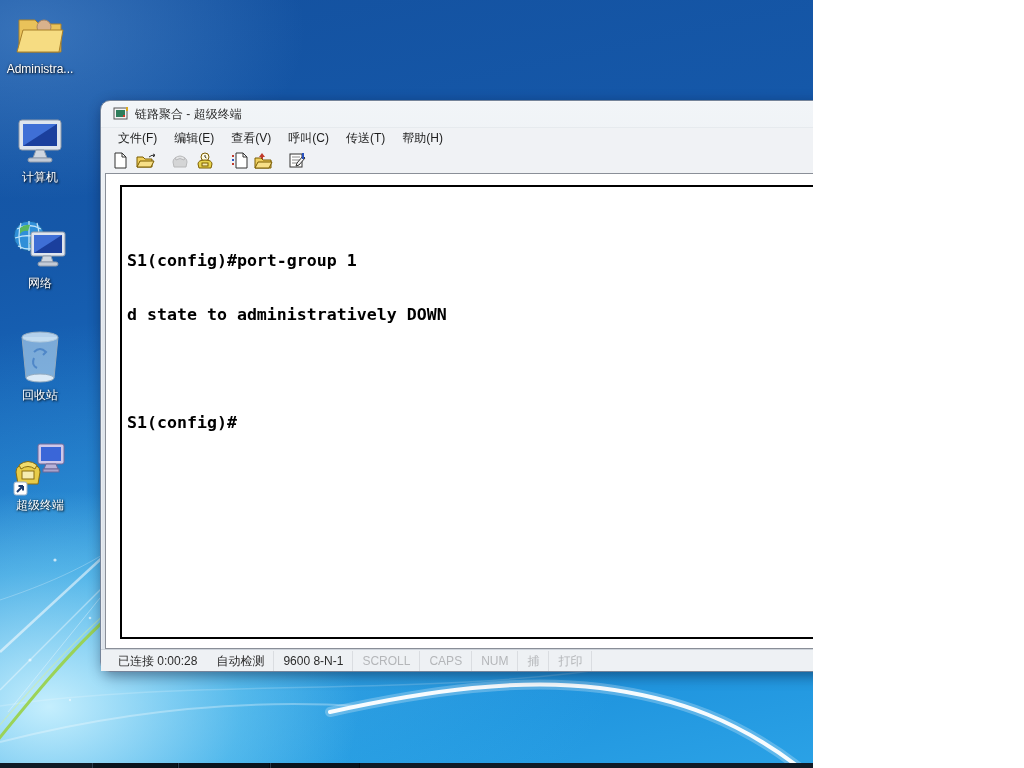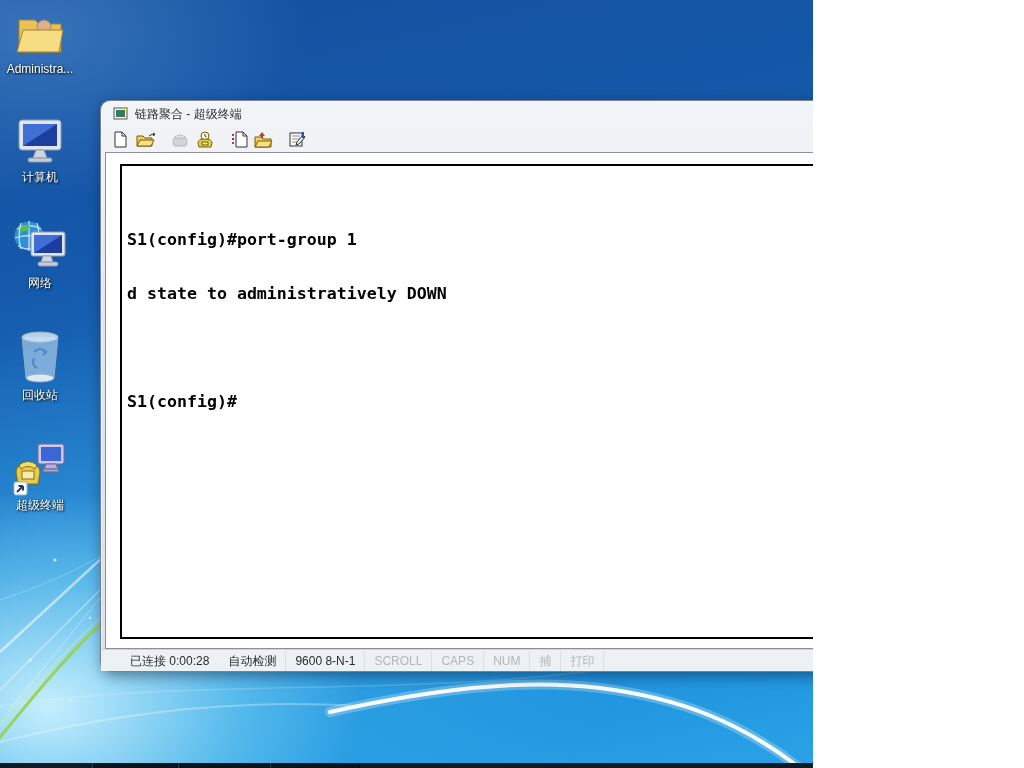--- a/index.html
+++ b/index.html
@@ -54,21 +54,21 @@
     border:2px solid #000; background:#fff; overflow:hidden; cursor:text; }
   .term { font-family:"DejaVu Sans Mono","Liberation Mono",monospace;
     font-size:16.6px; line-height:18px; color:#000; padding:29px 4px 4px 5px; white-space:pre; }
   .term-line { min-height:18px; }
 
   .vscroll { position:absolute; top:1px; right:1px; bottom:1px; width:17px;
     background:#f2f2f2; display:flex; flex-direction:column; justify-content:space-between; }
   .sbtn { height:17px; display:flex; align-items:center; justify-content:center; cursor:pointer; }
 
   .statusbar { height:22px; display:flex; align-items:center; font-size:12px;
-    background:#eef1f4; border-top:1px solid #cdd3da; padding-left:20px; flex:0 0 auto; position:relative; }
+    background:#eef1f4; border-top:1px solid #cdd3da; padding-left:8px; flex:0 0 auto; position:relative; }
   .seg { padding:0 9px; color:#2b2b2b; border-right:1px solid #dadde1; white-space:nowrap; line-height:20px; }
   .seg.dim { color:#b4b6b9; }
   .grip { position:absolute; right:2px; bottom:2px; }
 
   
   .taskbar-edge { position:absolute; left:0; bottom:0; width:1024px; height:5px;
     background:#101b26; z-index:4; display:flex; }
   .taskbar-edge .tseg { height:5px; border-left:1px solid #2c3d4e; border-right:1px solid #05090e; background:#0a141d; }
 </style>
 </head>
@@ -175,20 +175,28 @@
             </svg>
         </button>
         <button class="winbtn">
           <svg width="11" height="9" viewBox="0 0 11 9">
               <path d="M2 1 L9 8 M9 1 L2 8" stroke="#39414c" stroke-width="1.8"></path>
             </svg>
         </button>
       </div>
     </div>
 
+    <div class="menubar">
+      <span class="menu-item">文件(F)</span>
+      <span class="menu-item">编辑(E)</span>
+      <span class="menu-item">查看(V)</span>
+      <span class="menu-item">呼叫(C)</span>
+      <span class="menu-item">传送(T)</span>
+      <span class="menu-item">帮助(H)</span>
+    </div>
 
     <div class="toolbar">
       <button class="tbtn" style="margin-right:6px">
         <svg width="16" height="17" viewBox="0 0 16 17">
           <path d="M3 1 h7 l4 4 v11 h-11 z" fill="#fff" stroke="#333"></path>
             <path d="M10 1 v4 h4" fill="none" stroke="#333"></path>
         </svg>
       </button>
       <button class="tbtn" style="margin-right:13px">
         <svg width="20" height="16" viewBox="0 0 20 16">

